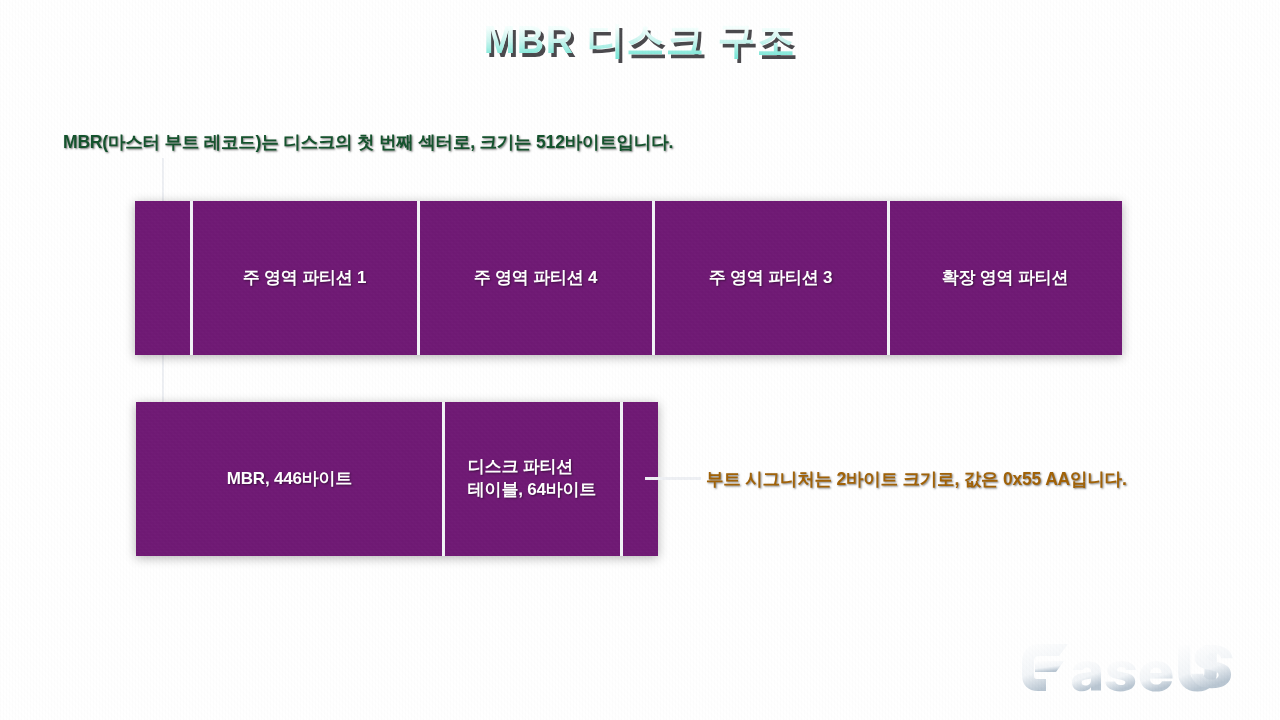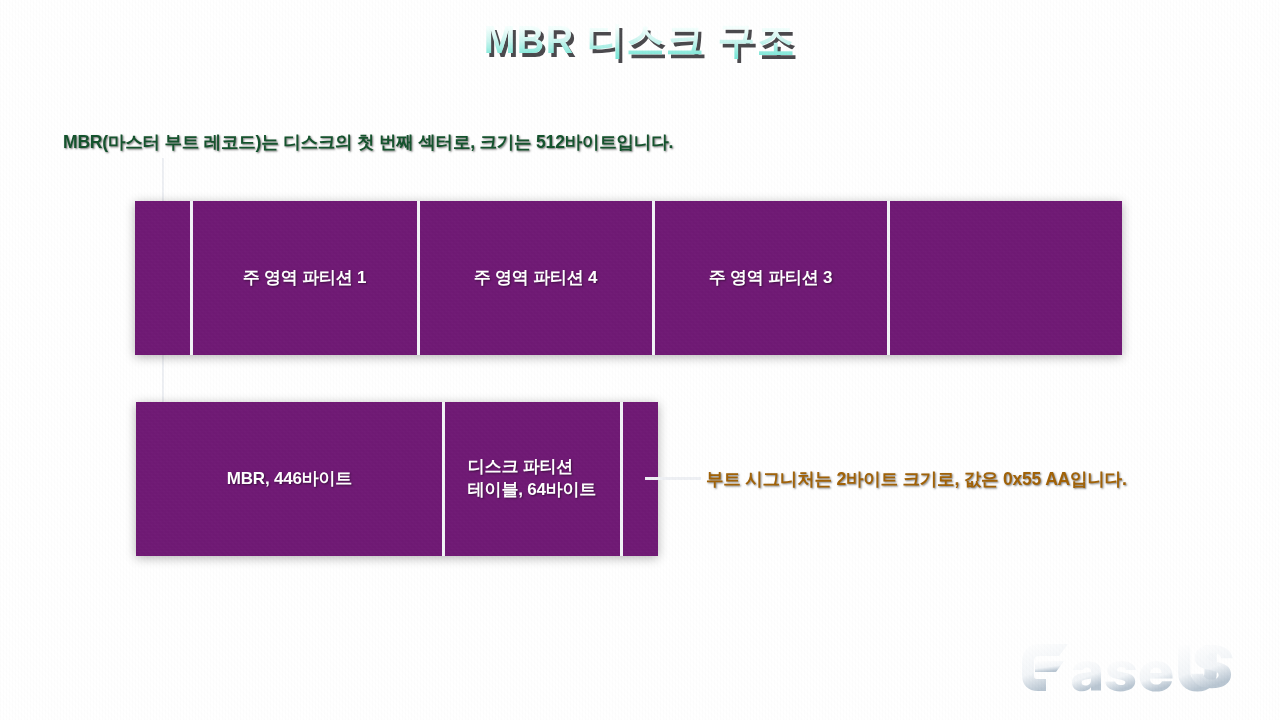--- a/index.html
+++ b/index.html
@@ -172,20 +172,23 @@
       </div>
       <div class="divider" style="left: 282px; background: rgb(242, 243, 247);"></div>
       <div class="seg" style="left: 283px; width: 235px;">
         <span class="seg-label">주 영역 파티션 4</span>
       </div>
       <div class="divider" style="left: 517px; background: rgb(242, 243, 247);"></div>
       <div class="seg" style="left: 518px; width: 235px;">
         <span class="seg-label">주 영역 파티션 3</span>
       </div>
       <div class="divider" style="left: 752px; background: rgb(242, 243, 247);"></div>
+      <div class="seg" style="left: 753px; width: 234px;">
+        <span class="seg-label">확장 영역 파티션</span>
+      </div>
     </div>
 
   <div id="bar-mbr-detail" class="bar">
       <div class="seg" style="left: 0px; width: 307px;">
         <span class="seg-label">MBR, 446바이트</span>
       </div>
       <div class="divider" style="left: 306px; background: rgb(242, 243, 247);"></div>
       <div class="seg" style="left: 307px; width: 178px;">
         <span class="seg-label left">디스크 파티션
 테이블, 64바이트</span>

